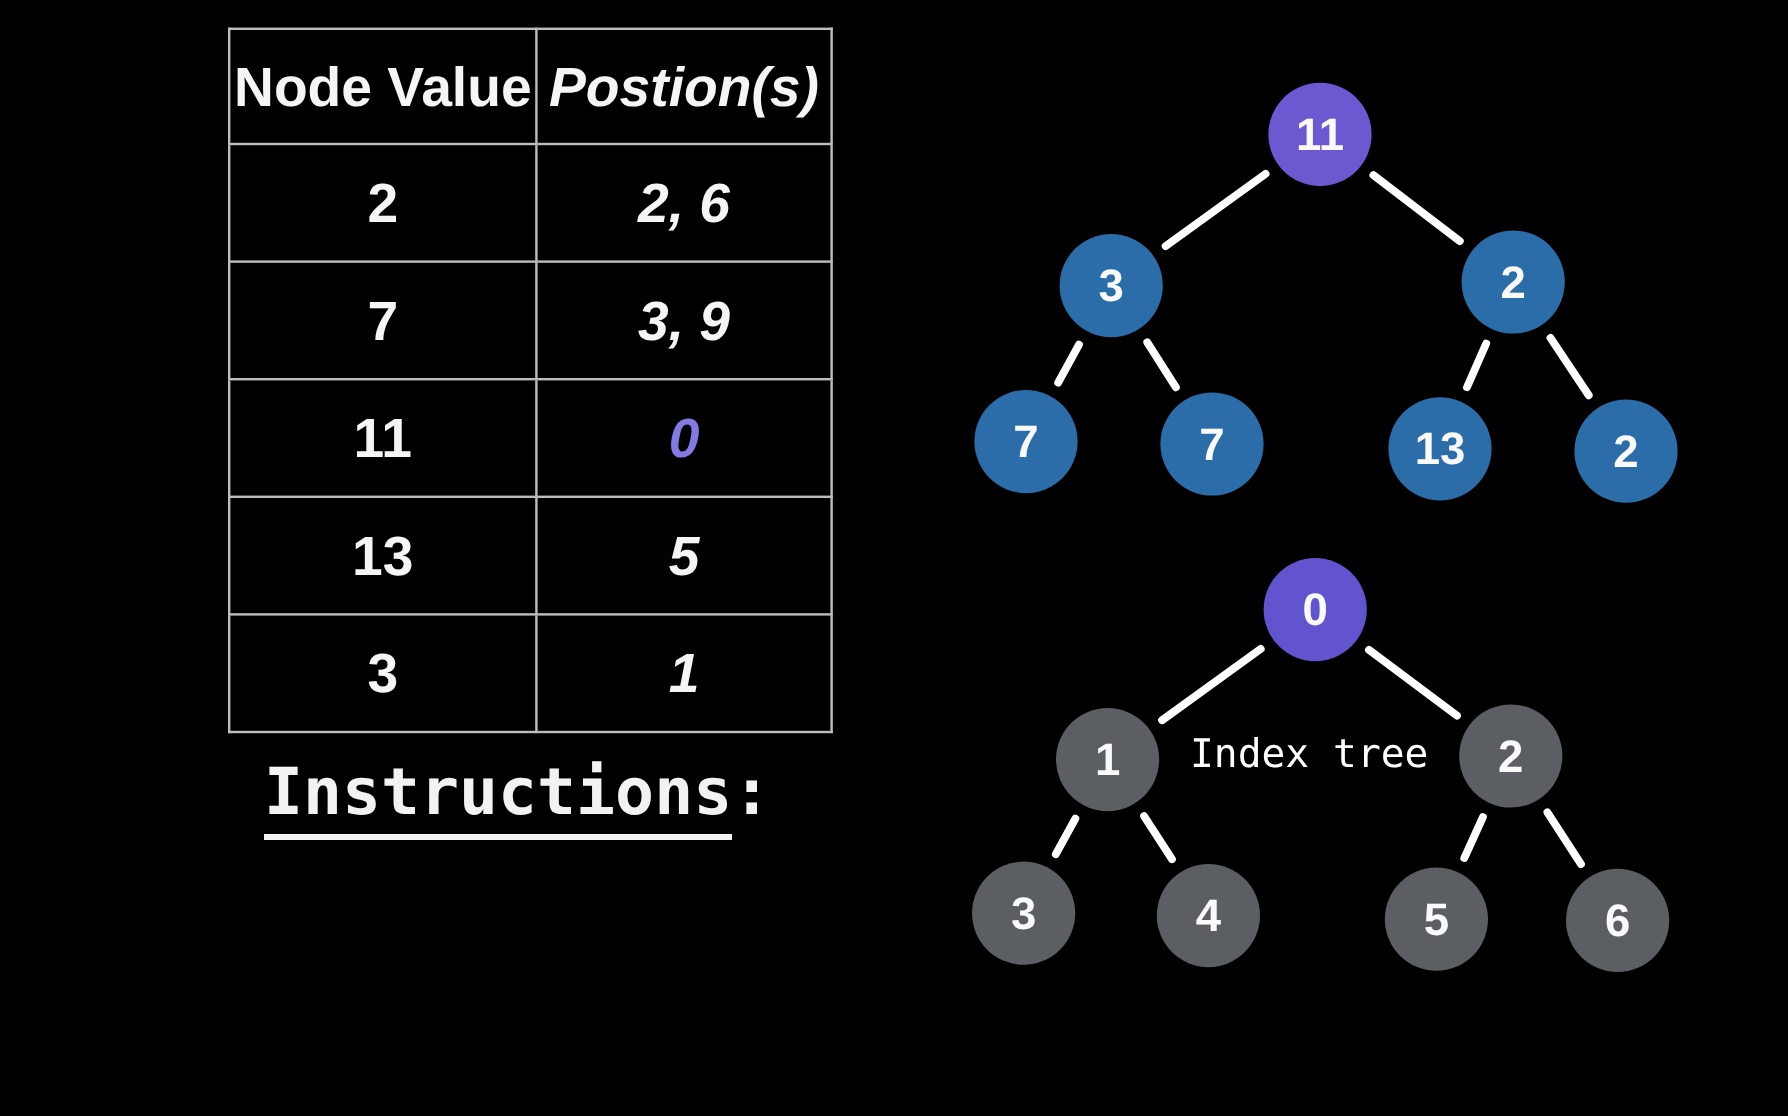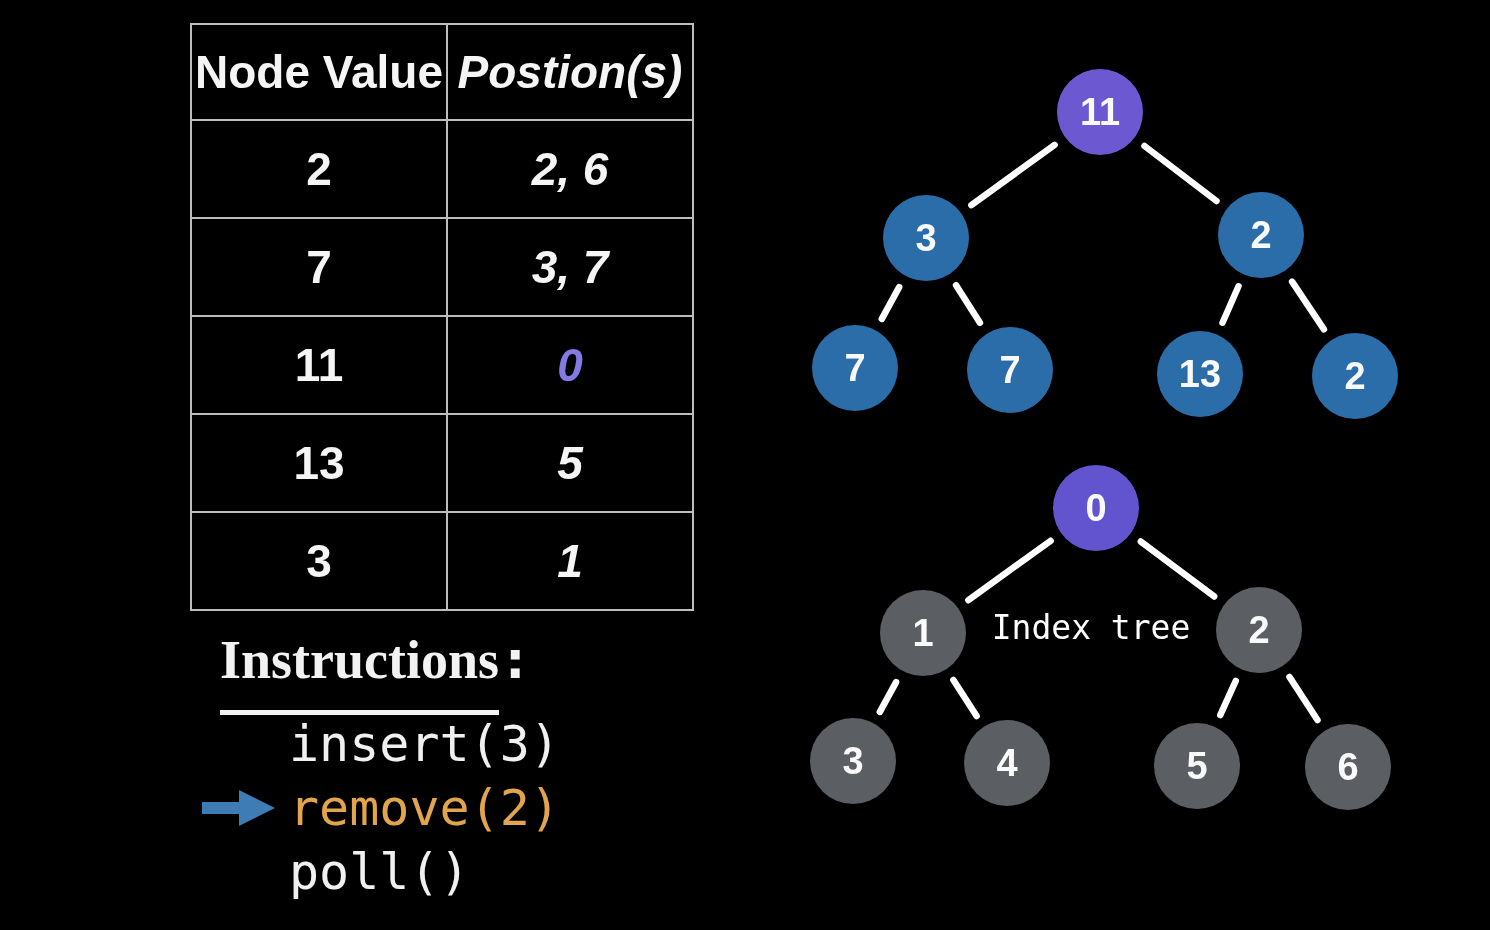--- a/index.html
+++ b/index.html
@@ -33,22 +33,21 @@
 
   
   .instr-title{
     position:absolute;left:220px;top:608px;
     font-family:"DejaVu Sans Mono", monospace;
     font-weight:bold;font-size:54px;color:#f2f2f2;
     white-space:nowrap;
   }
   .instr-title .underlined{
     border-bottom:5px solid #f2f2f2;
-    padding-bottom:20px;
-    font-family:Liberation Serif, serif;
+    padding-bottom:4px;
   }
   .instr-list{
     position:absolute;left:200px;top:692px;
   }
   .instr-line{
     display:flex;align-items:center;
     height:64px;
   }
   .instr-gutter{
     width:89px;display:flex;align-items:center;
@@ -87,60 +86,41 @@
         <th class="col-pos">Postion(s)</th>
       </tr>
     </thead>
     <tbody id="table-body">
         <tr>
           <td class="col-value">2</td>
           <td class="col-pos">2, 6</td>
         </tr>
         <tr>
           <td class="col-value">7</td>
-          <td class="col-pos">3, 7</td>
+          <td class="col-pos">3, 9</td>
         </tr>
         <tr>
           <td class="col-value">11</td>
           <td class="col-pos" style="color: rgb(131, 122, 227);">0</td>
         </tr>
         <tr>
           <td class="col-value">13</td>
           <td class="col-pos">5</td>
         </tr>
         <tr>
           <td class="col-value">3</td>
           <td class="col-pos">1</td>
         </tr>
       </tbody>
   </table>
 
   <div class="instr-title">
     <span class="underlined">Instructions</span><span>:</span>
   </div>
 
-  <div class="instr-list" id="instr-list">
-      <div class="instr-line">
-        <span class="instr-gutter"></span>
-        <span class="instr-code" style="color: rgb(240, 240, 240);">insert(3)</span>
-      </div>
-      <div class="instr-line">
-        <span class="instr-gutter">
-          <svg width="76" height="40" viewBox="0 0 76 40">
-            <rect x="2" y="14" width="40" height="12" fill="#3d7cb5"></rect>
-            <polygon points="39,2 75,20 39,38" fill="#3d7cb5"></polygon>
-          </svg>
-        </span>
-        <span class="instr-code" style="color: rgb(226, 164, 76);">remove(2)</span>
-      </div>
-      <div class="instr-line">
-        <span class="instr-gutter"></span>
-        <span class="instr-code" style="color: rgb(240, 240, 240);">poll()</span>
-      </div>
-    </div>
 
   <svg class="tree-svg" id="tree-svg" width="1490" height="930" viewBox="0 0 1490 930">
       <g>
         <line x1="1054.6432411935907" y1="124.84454948050319" x2="971.3567588064092" y2="185.1554505194968" stroke="#ffffff" stroke-width="6.5" stroke-linecap="round"></line>
         <line x1="1144.4997245061202" y1="125.9966839394582" x2="1216.5002754938798" y2="181.0033160605418" stroke="#ffffff" stroke-width="6.5" stroke-linecap="round"></line>
         <line x1="899.1577963495137" y1="267.1476968248342" x2="881.8422036504863" y2="298.8523031751658" stroke="#ffffff" stroke-width="6.5" stroke-linecap="round"></line>
         <line x1="956.0650275628169" y1="265.245043312998" x2="979.9349724371831" y2="302.754956687002" stroke="#ffffff" stroke-width="6.5" stroke-linecap="round"></line>
         <line x1="1238.49610069568" y1="266.2793771032862" x2="1222.50389930432" y2="302.7206228967138" stroke="#ffffff" stroke-width="6.5" stroke-linecap="round"></line>
         <line x1="1292.0632109886128" y1="261.5948164829192" x2="1323.9367890113872" y2="309.4051835170808" stroke="#ffffff" stroke-width="6.5" stroke-linecap="round"></line>
         <g>

